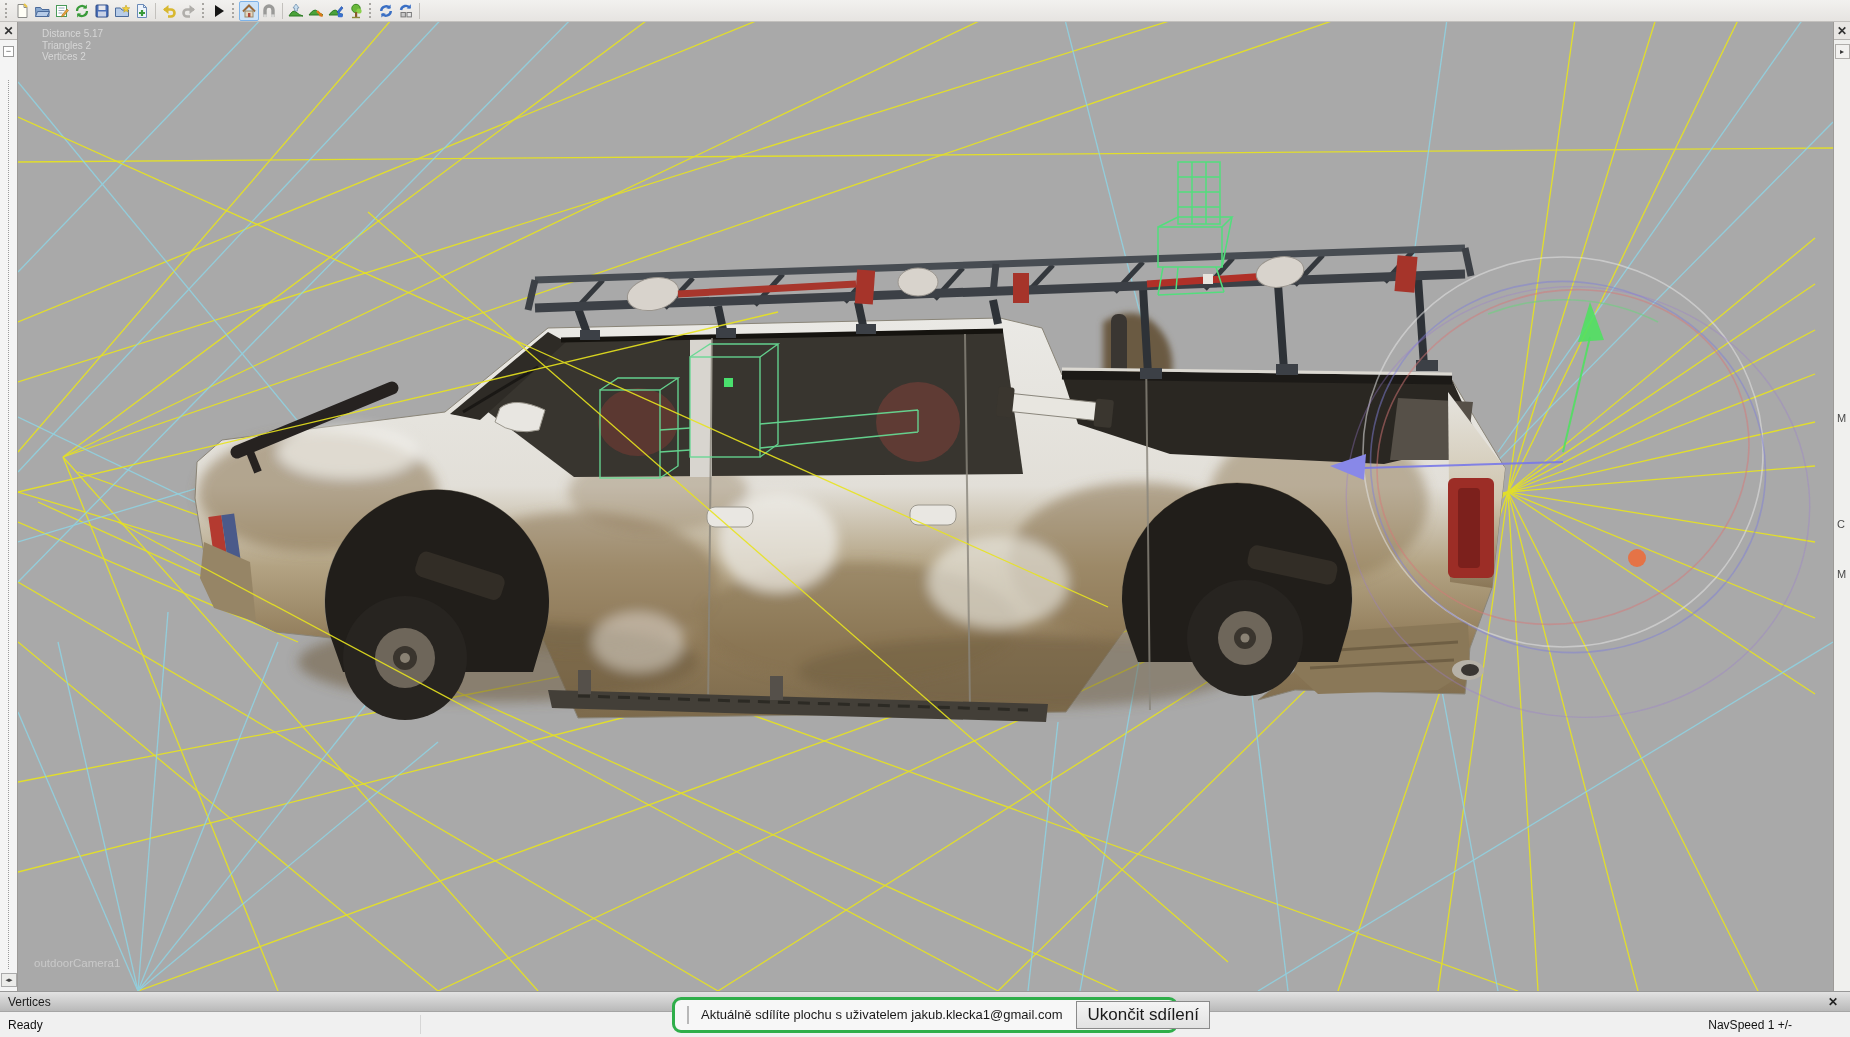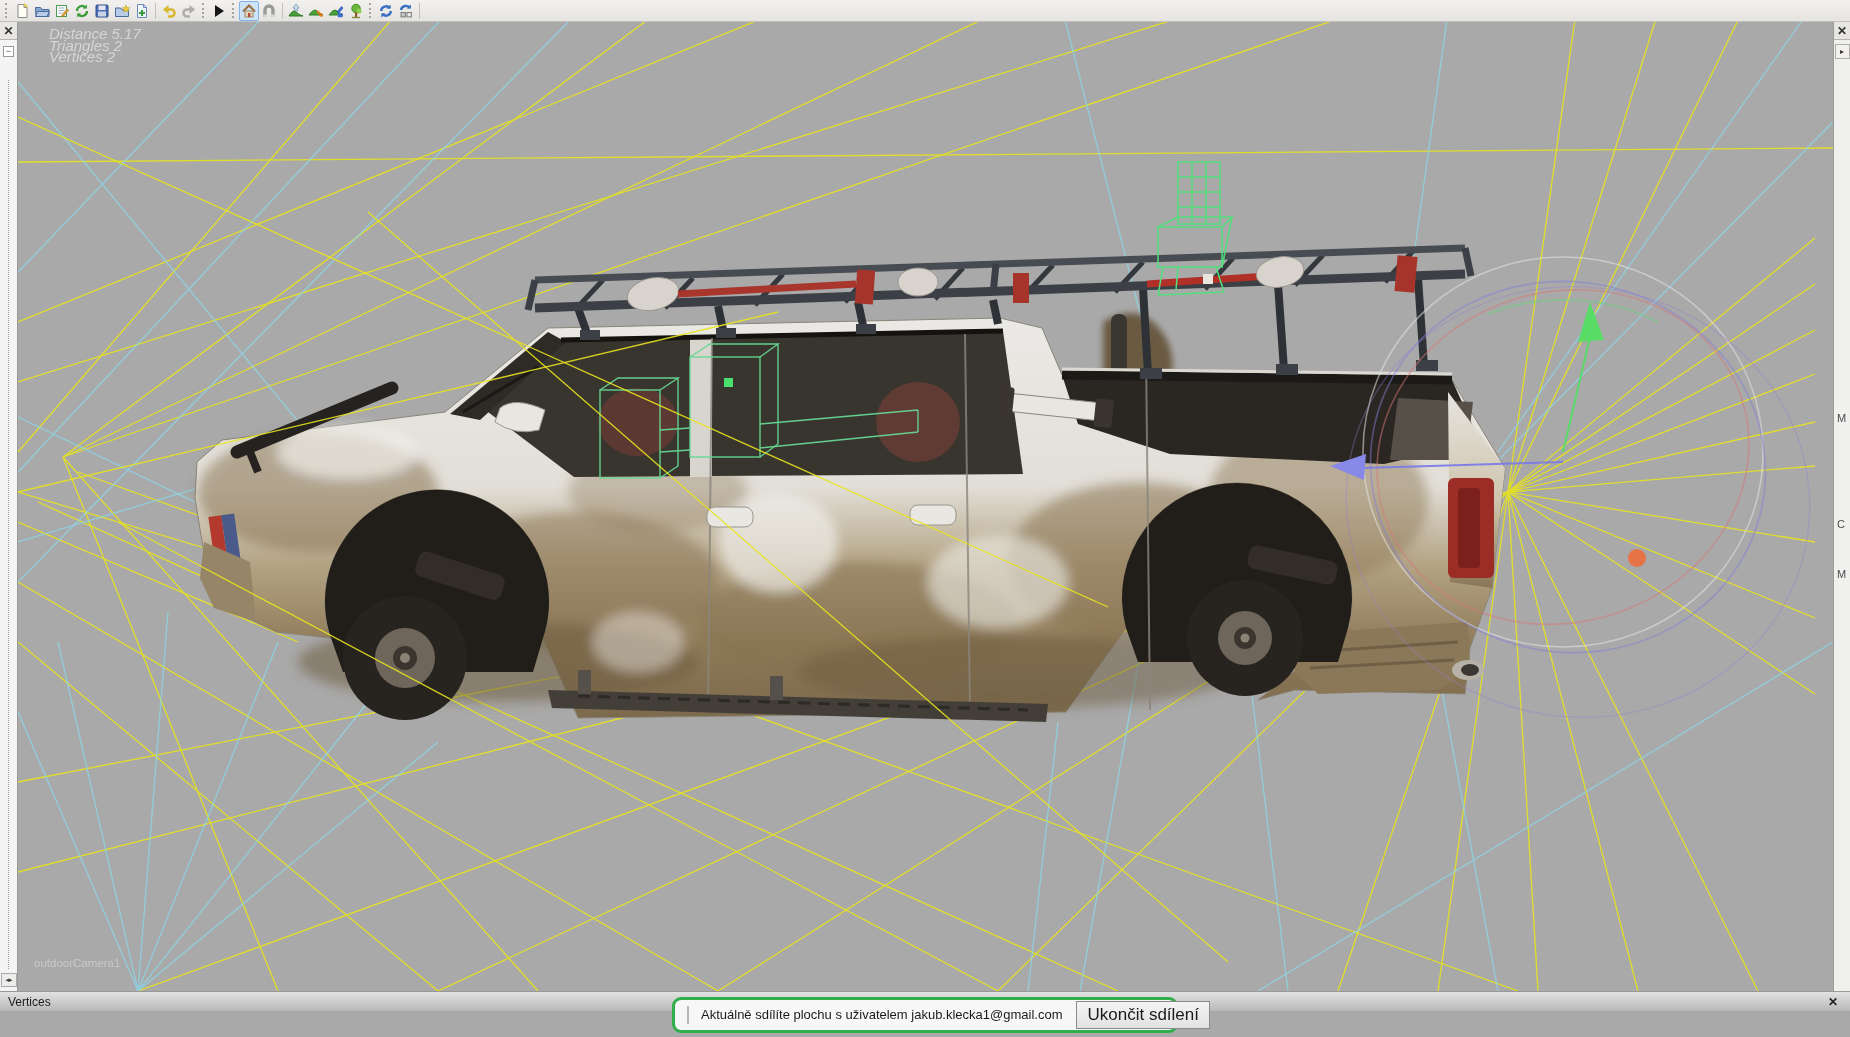--- a/index.html
+++ b/index.html
@@ -30,21 +30,21 @@
     border-left:1px dotted #9a9a9a; }
   .lr-btn { position:absolute; left:1px; bottom:4px; width:16px; height:14px; background:#ececea;
     border:1px solid #aaa; font-size:7px; color:#444; display:flex; align-items:center; justify-content:center; }
   .expand-btn { width:15px; height:15px; margin:4px auto 0 auto; background:#f2f1ef;
     border:1px solid #b0aeab; font-size:8px; color:#333; display:flex; align-items:center; justify-content:center; }
   .rs-label { position:absolute; left:3px; font-size:11px; color:#4a4a4a; }
 
   
   .viewport { position:absolute; left:18px; top:22px; width:1815px; height:969px; background:#a9a9a9; }
   .viewport svg.scene { position:absolute; left:0; top:0; }
-  .vp-stats { position:absolute; left:31px; top:6px; font-size:15px; line-height:11.5px; color:#d6d6d6;font-style:italic; }
+  .vp-stats { position:absolute; left:24px; top:6px; font-size:10px; line-height:11.5px; color:#d6d6d6; }
   .vp-stats div { margin-bottom:0; }
   .vp-cam { position:absolute; left:16px; bottom:22px; font-size:11.5px; color:#c9c9c9;margin-top:36px; }
 
   
   .console-bar { position:absolute; left:0; top:991px; width:1850px; height:21px;
     background:linear-gradient(#e2e2e2,#b9b9b9); border-top:1px solid #989898; border-bottom:1px solid #a5a5a5;
     display:flex; align-items:center; padding:0 8px; font-size:12px; color:#1c1c1c; }
   .console-x { margin-left:auto; font-size:12px; font-weight:bold; color:#222; padding:0 4px; }
   .status-bar { position:absolute; left:0; top:1012px; width:1850px; height:25px; background:#f0f0f0;
     display:flex; align-items:center; font-size:12px; color:#111; }
@@ -471,20 +471,25 @@
     <div class="rs-label" style="top:390px">M</div>
     <div class="rs-label" style="top:496px">C</div>
     <div class="rs-label" style="top:546px">M</div>
   </div>
 
   <div class="console-bar">
     <span>Vertices</span>
     <span class="console-x">✕</span>
   </div>
 
+  <div class="status-bar">
+    <span class="status-left">Ready</span>
+    <div class="status-sep"></div>
+    <span class="status-right">NavSpeed 1 +/-</span>
+  </div>
 
   <div class="share-banner">
     <div class="drag-handle"></div>
     <span class="share-msg">Aktuálně sdílíte plochu s uživatelem jakub.klecka1@gmail.com</span>
     <button class="share-btn">Ukončit sdílení</button>
   </div>
 
 </div>
 
 </body></html>

